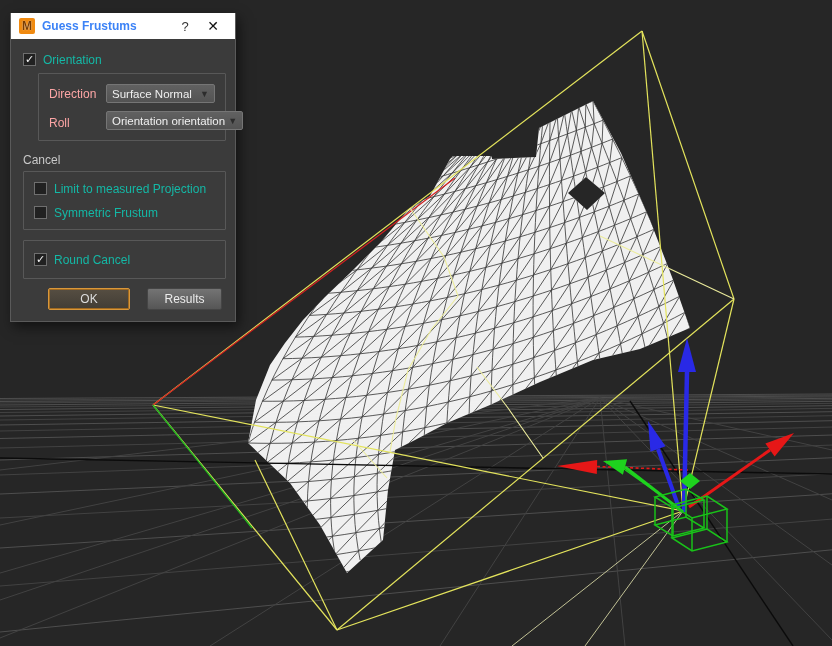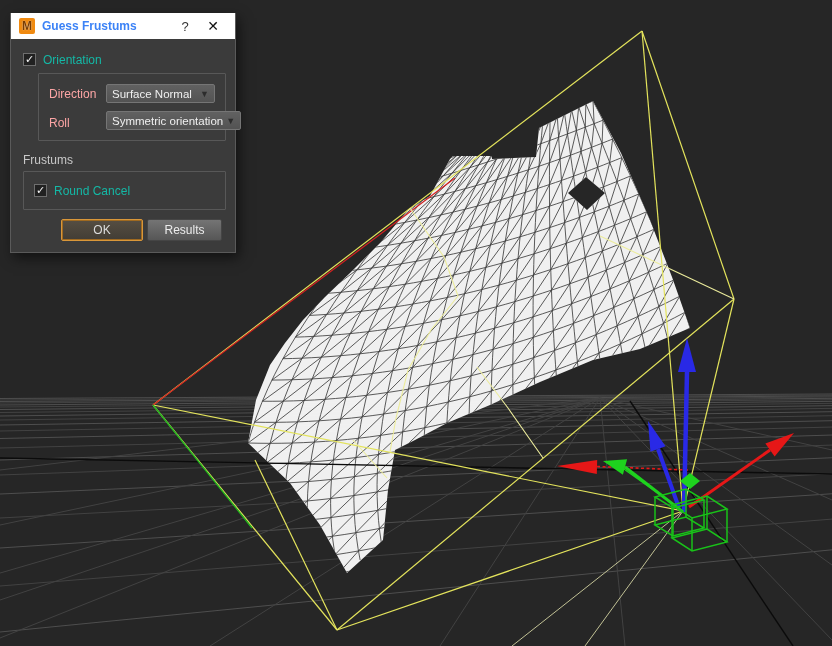--- a/index.html
+++ b/index.html
@@ -37,21 +37,21 @@
   .dd-row:last-child{margin-bottom:0;align-items:flex-end;}
   .dd-label{width:57px;color:#fca5a5;flex:none;}
   .select{flex:1;height:19px;background:linear-gradient(#616161,#535353);
           border:1px solid #757575;border-radius:2px;display:flex;align-items:center;
           padding:0 5px;color:#efefef;font-size:11.5px;}
   .select .val{flex:1;white-space:nowrap;overflow:hidden;}
   .select .arr{color:#2c2c2c;font-size:9px;margin-left:3px;}
 
   .section-label{color:#c8c8c8;margin:0 0 3px 0;height:15px;}
 
-  .btn-row{display:flex;justify-content:flex-end;gap:4px;padding-right:1px;margin-top:1px;}
+  .btn-row{display:flex;justify-content:flex-end;gap:17px;padding-right:1px;margin-top:1px;}
   .btn{height:22px;display:flex;align-items:center;justify-content:center;
        font-size:12px;color:#dcdcdc;border-radius:2px;}
   .btn-ok{width:82px;background:linear-gradient(#564e42,#423d35);border:1px solid #d9973a;
           box-shadow:0 0 0 1px #a06a20 inset;}
   .btn-cancel{width:75px;background:linear-gradient(#747474,#565656);border:1px solid #454545;color:#ececec;}
 </style>
 </head>
 <body>
 
 <div class="stage">
@@ -617,27 +617,37 @@
         <div class="dd-row">
           <span class="dd-label">Direction</span>
           <span class="select">
             <span class="val">Surface Normal</span>
             <span class="arr">▼</span>
           </span>
         </div>
         <div class="dd-row">
           <span class="dd-label">Roll</span>
           <span class="select">
-            <span class="val">Symmetric orientation</span>
+            <span class="val">Orientation orientation</span>
             <span class="arr">▼</span>
           </span>
         </div>
       </div>
 
-      <div class="section-label">Frustums</div>
+      <div class="section-label">Cancel</div>
+      <div class="groupbox gb2">
+        <div class="cb-row">
+          <span class="checkbox"></span>
+          <span class="cb-label">Limit to measured Projection</span>
+        </div>
+        <div class="cb-row">
+          <span class="checkbox"></span>
+          <span class="cb-label">Symmetric Frustum</span>
+        </div>
+      </div>
 
       <div class="groupbox gb3">
         <div class="cb-row">
           <span class="checkbox">✓</span>
           <span class="cb-label">Round Cancel</span>
         </div>
       </div>
 
       <div class="btn-row">
         <div class="btn btn-ok">OK</div>

